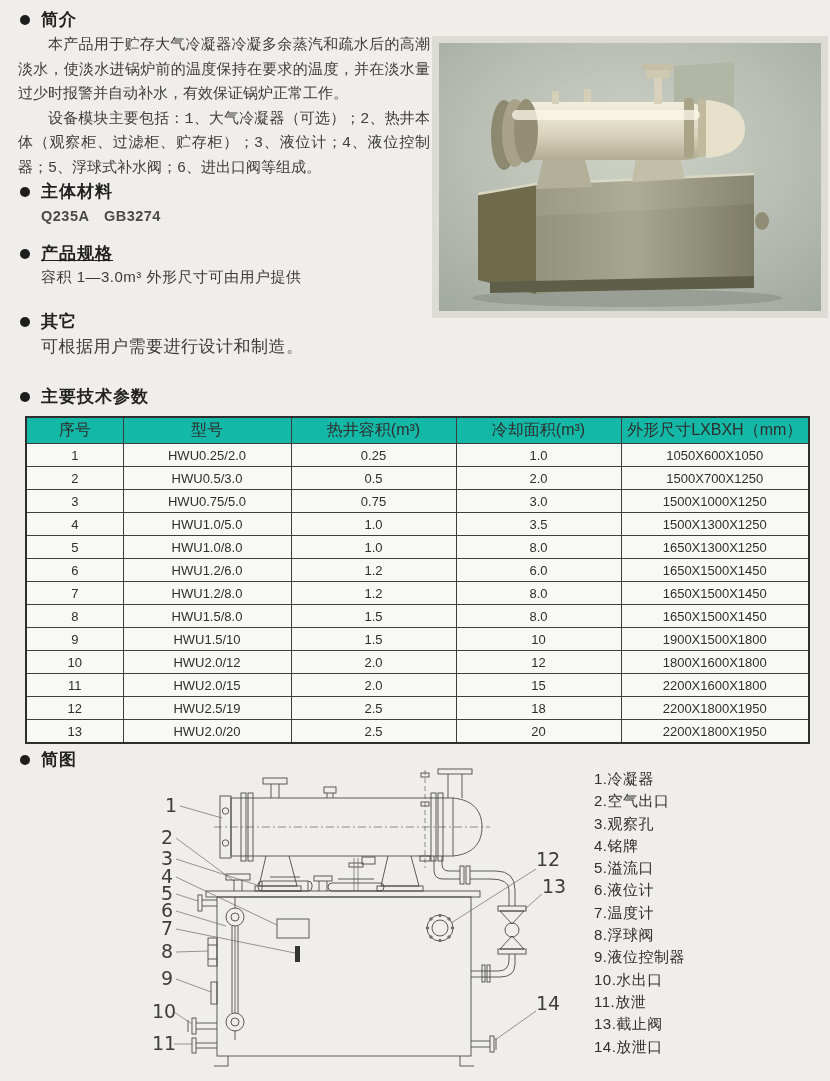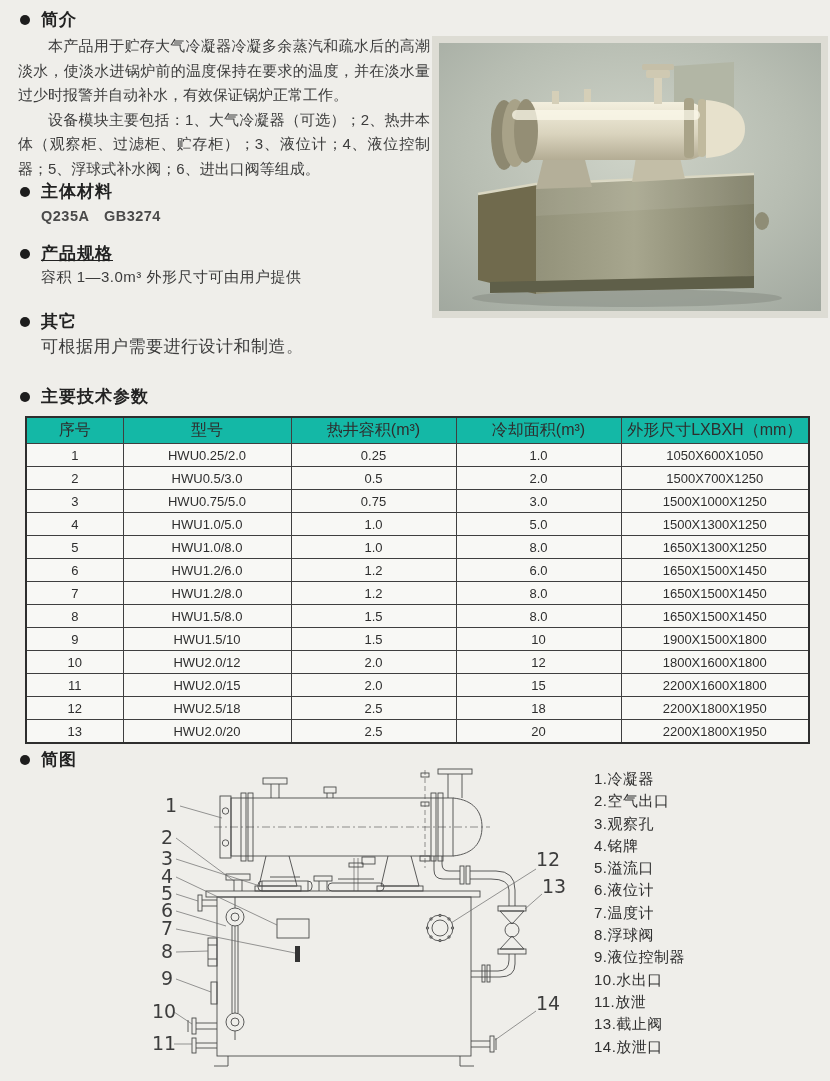--- a/index.html
+++ b/index.html
@@ -23,21 +23,21 @@
   }
   .bullet{
     width:10px;height:10px;border-radius:50%;
     background:#1d1d1d;flex:0 0 auto;
   }
   .body-text{
     position:absolute;
     font-size:15px;line-height:24.5px;color:#3c3c3c;
     text-align:justify;
   }
-  .body-text p{margin:0;text-indent:2em;}
+  .body-text p{margin:0;text-indent:2em;font-family:Liberation Mono, monospace;}
   .plain-text{
     position:absolute;
     font-size:14.5px;color:#4a4a4a;letter-spacing:.5px;
   }
   .photo{
     position:absolute;left:432px;top:36px;width:396px;height:282px;
     box-shadow:0 0 0 1px #d0cfc8 inset;
   }
   table.specs{
     position:absolute;left:25px;top:416px;
@@ -195,21 +195,21 @@
           <td>3</td>
           <td>HWU0.75/5.0</td>
           <td>0.75</td>
           <td>3.0</td>
           <td>1500X1000X1250</td>
         </tr>
         <tr>
           <td>4</td>
           <td>HWU1.0/5.0</td>
           <td>1.0</td>
-          <td>5.0</td>
+          <td>3.5</td>
           <td>1500X1300X1250</td>
         </tr>
         <tr>
           <td>5</td>
           <td>HWU1.0/8.0</td>
           <td>1.0</td>
           <td>8.0</td>
           <td>1650X1300X1250</td>
         </tr>
         <tr>
@@ -249,21 +249,21 @@
         </tr>
         <tr>
           <td>11</td>
           <td>HWU2.0/15</td>
           <td>2.0</td>
           <td>15</td>
           <td>2200X1600X1800</td>
         </tr>
         <tr>
           <td>12</td>
-          <td>HWU2.5/18</td>
+          <td>HWU2.5/19</td>
           <td>2.5</td>
           <td>18</td>
           <td>2200X1800X1950</td>
         </tr>
         <tr>
           <td>13</td>
           <td>HWU2.0/20</td>
           <td>2.5</td>
           <td>20</td>
           <td>2200X1800X1950</td>

